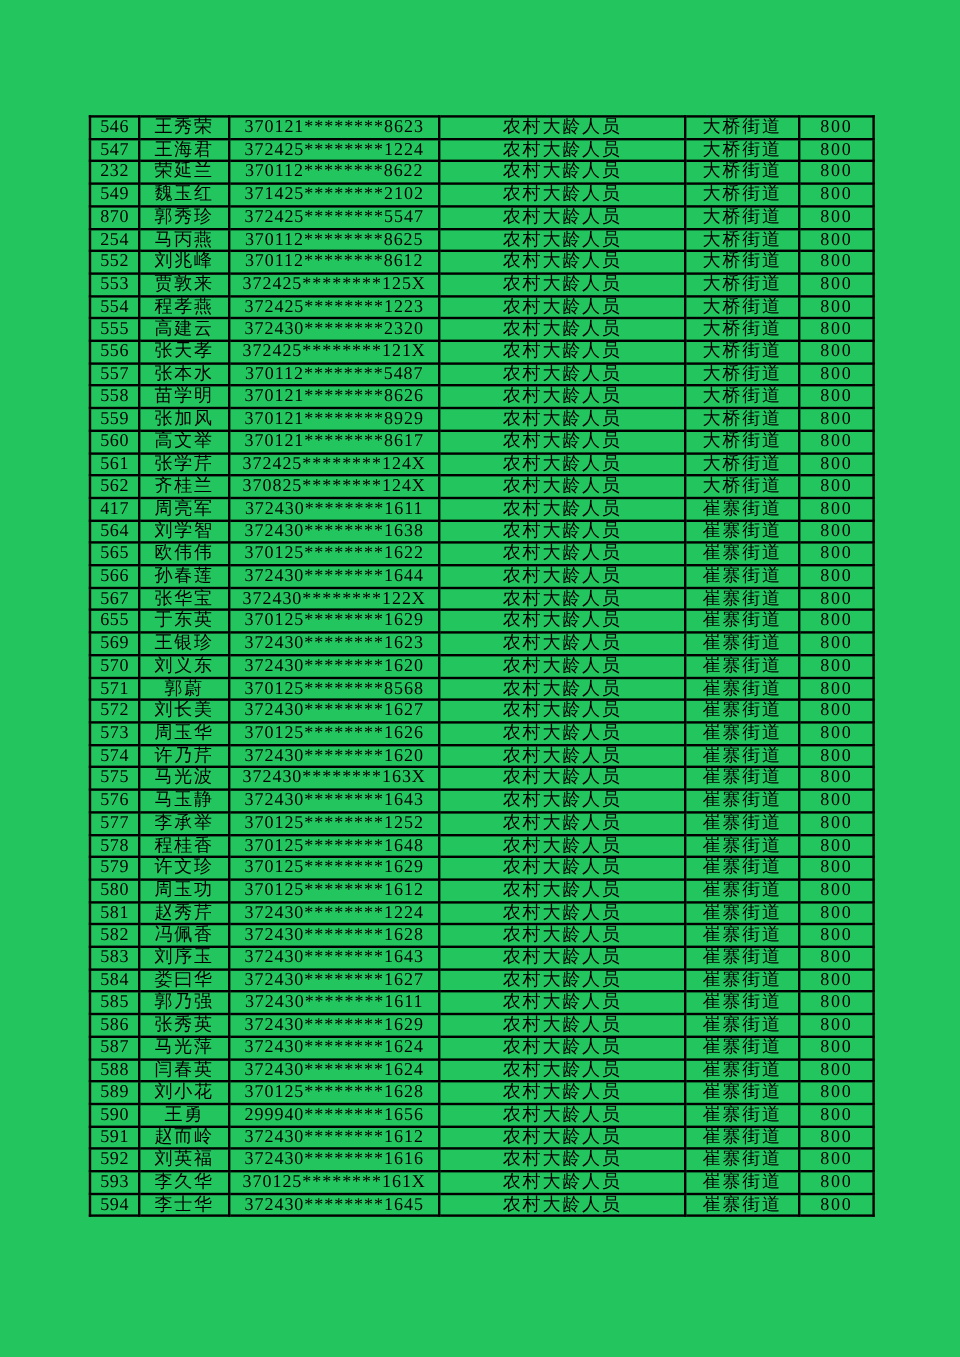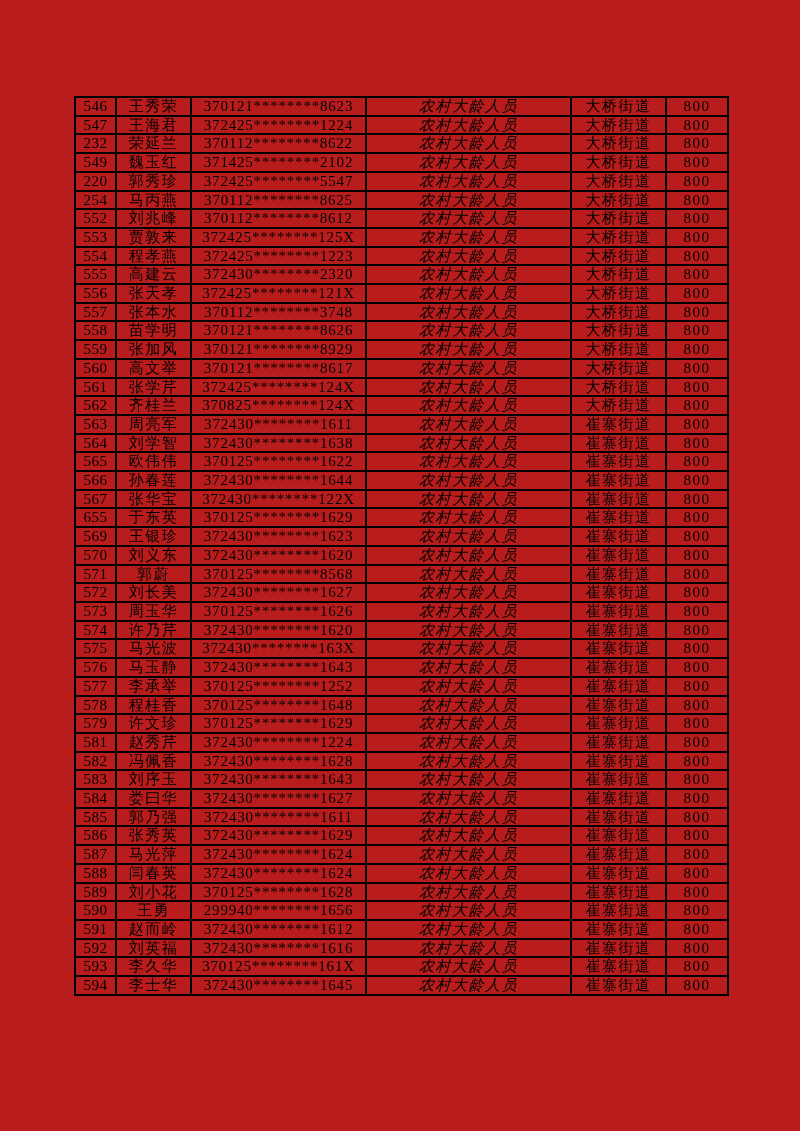--- a/index.html
+++ b/index.html
@@ -4,21 +4,21 @@
 <style>
   html, body {
     margin: 0;
     padding: 0;
     background: #ffffff;
   }
   .page {
     position: relative;
     width: 800px;
     height: 1131px;
-    background: #b91c1c;
+    background: #22c55e;
     font-family: "Liberation Serif", "DejaVu Serif", serif;
     overflow: hidden;
   }
   table.roster {
     position: absolute;
     left: 74px;
     top: 96px;
     width: 653px;
     border-collapse: collapse;
     table-layout: fixed;
@@ -32,21 +32,21 @@
     vertical-align: middle;
     font-size: 15px;
     line-height: 16.7px;
     color: #000000;
     white-space: nowrap;
     overflow: hidden;
   }
   td.col-index  { letter-spacing: 0.5px; }
   td.col-name   { letter-spacing: 1.5px; font-size: 15.5px; }
   td.col-id     { letter-spacing: 0.8px; }
-  td.col-category { letter-spacing: 1.5px; font-size: 15.5px; font-style: italic; }
+  td.col-category { letter-spacing: 1.5px; font-size: 15.5px; }
   td.col-street { letter-spacing: 1.5px; font-size: 15.5px; }
   td.col-amount { letter-spacing: 1.5px; }
 </style>
 </head>
 <body>
 
 <div class="page">
   <table class="roster">
     <colgroup>
       <col style="width:41px">
@@ -83,21 +83,21 @@
         </tr>
         <tr>
           <td class="col-index">549</td>
           <td class="col-name">魏玉红</td>
           <td class="col-id">371425********2102</td>
           <td class="col-category">农村大龄人员</td>
           <td class="col-street">大桥街道</td>
           <td class="col-amount">800</td>
         </tr>
         <tr>
-          <td class="col-index">220</td>
+          <td class="col-index">870</td>
           <td class="col-name">郭秀珍</td>
           <td class="col-id">372425********5547</td>
           <td class="col-category">农村大龄人员</td>
           <td class="col-street">大桥街道</td>
           <td class="col-amount">800</td>
         </tr>
         <tr>
           <td class="col-index">254</td>
           <td class="col-name">马丙燕</td>
           <td class="col-id">370112********8625</td>
@@ -141,21 +141,21 @@
           <td class="col-index">556</td>
           <td class="col-name">张天孝</td>
           <td class="col-id">372425********121X</td>
           <td class="col-category">农村大龄人员</td>
           <td class="col-street">大桥街道</td>
           <td class="col-amount">800</td>
         </tr>
         <tr>
           <td class="col-index">557</td>
           <td class="col-name">张本水</td>
-          <td class="col-id">370112********3748</td>
+          <td class="col-id">370112********5487</td>
           <td class="col-category">农村大龄人员</td>
           <td class="col-street">大桥街道</td>
           <td class="col-amount">800</td>
         </tr>
         <tr>
           <td class="col-index">558</td>
           <td class="col-name">苗学明</td>
           <td class="col-id">370121********8626</td>
           <td class="col-category">农村大龄人员</td>
           <td class="col-street">大桥街道</td>
@@ -187,21 +187,21 @@
         </tr>
         <tr>
           <td class="col-index">562</td>
           <td class="col-name">齐桂兰</td>
           <td class="col-id">370825********124X</td>
           <td class="col-category">农村大龄人员</td>
           <td class="col-street">大桥街道</td>
           <td class="col-amount">800</td>
         </tr>
         <tr>
-          <td class="col-index">563</td>
+          <td class="col-index">417</td>
           <td class="col-name">周亮军</td>
           <td class="col-id">372430********1611</td>
           <td class="col-category">农村大龄人员</td>
           <td class="col-street">崔寨街道</td>
           <td class="col-amount">800</td>
         </tr>
         <tr>
           <td class="col-index">564</td>
           <td class="col-name">刘学智</td>
           <td class="col-id">372430********1638</td>
@@ -318,20 +318,28 @@
           <td class="col-name">程桂香</td>
           <td class="col-id">370125********1648</td>
           <td class="col-category">农村大龄人员</td>
           <td class="col-street">崔寨街道</td>
           <td class="col-amount">800</td>
         </tr>
         <tr>
           <td class="col-index">579</td>
           <td class="col-name">许文珍</td>
           <td class="col-id">370125********1629</td>
+          <td class="col-category">农村大龄人员</td>
+          <td class="col-street">崔寨街道</td>
+          <td class="col-amount">800</td>
+        </tr>
+        <tr>
+          <td class="col-index">580</td>
+          <td class="col-name">周玉功</td>
+          <td class="col-id">370125********1612</td>
           <td class="col-category">农村大龄人员</td>
           <td class="col-street">崔寨街道</td>
           <td class="col-amount">800</td>
         </tr>
         <tr>
           <td class="col-index">581</td>
           <td class="col-name">赵秀芹</td>
           <td class="col-id">372430********1224</td>
           <td class="col-category">农村大龄人员</td>
           <td class="col-street">崔寨街道</td>

